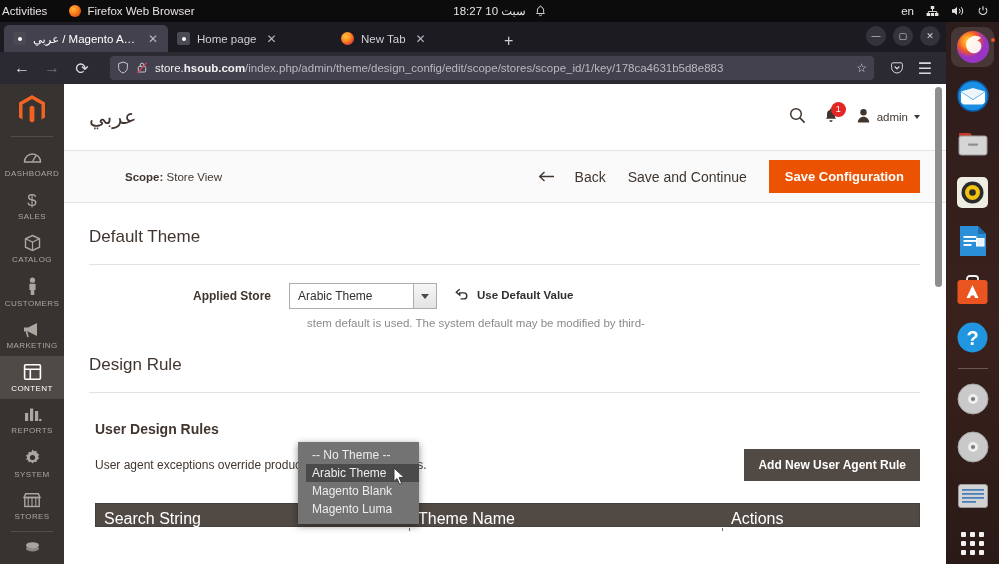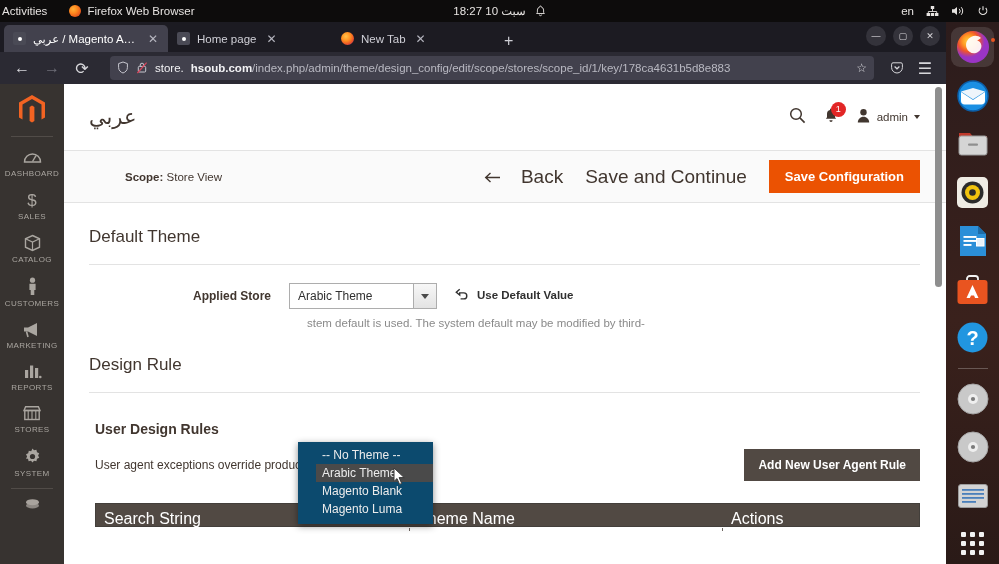--- a/index.html
+++ b/index.html
@@ -49,21 +49,21 @@
 
   #navbar { height: 32px; background: #2b2a33; display: flex; align-items: center;
     padding: 0 8px; gap: 2px; }
   .navbtn { width: 28px; height: 26px; display: flex; align-items: center;
     justify-content: center; color: #d7d7db; }
   .navbtn.dim { color: #6e6e78; }
   #urlbar { flex: 1; height: 24px; margin: 0 8px 0 12px; background: #42414d;
     border-radius: 4px; display: flex; align-items: center; padding: 0 7px; gap: 7px;
     font-size: 11.5px; color: #b9b9c2; overflow: hidden; }
   #urlbar .url-text { flex: 1; white-space: nowrap; overflow: hidden; }
-  #urlbar .url-text .host-strong { color: #f2f2f4; font-weight: bold; margin-left: 7px; }
+  #urlbar .url-text .host-strong { color: #f2f2f4; font-weight: bold; }
   #urlbar .url-text .host-pre { color: #f2f2f4; }
   .star { color: #d7d7db; font-size: 12px; }
   .navbtn-right { width: 26px; height: 26px; display: flex; align-items: center;
     justify-content: center; color: #d7d7db; }
 
   
   #page { position: relative; height: 480px; background: #ffffff; display: flex; overflow: hidden; }
   #mnav { width: 64px; background: #373330; flex: 0 0 auto; padding-top: 9px;
     display: flex; flex-direction: column; align-items: center; }
   .mlogo { width: 34px; height: 34px; margin-bottom: 9px; }
@@ -85,21 +85,21 @@
     display: flex; align-items: center; justify-content: center; padding: 0 4px; }
   .ht-user { display: flex; align-items: center; gap: 6px; color: #41362f; font-size: 11.5px; }
   .caret { width: 0; height: 0; border-left: 3.5px solid transparent;
     border-right: 3.5px solid transparent; border-top: 4px solid #41362f; }
 
   #pageactions { height: 53px; background: #fafafa; border-top: 1px solid #e3e3e3;
     border-bottom: 1px solid #e3e3e3; display: flex; align-items: center; padding: 0 26px 0 25px; }
   .scope-text { font-size: 11.5px; color: #41362f; }
   .scope-text b { font-weight: bold; margin-left: 36px; }
   .act-right { margin-left: auto; display: flex; align-items: center; gap: 22px; }
-  .linkbtn { font-size: 19px; color: #41362f; display: flex; align-items: center; gap: 20px; }
+  .linkbtn { font-size: 14px; color: #41362f; display: flex; align-items: center; gap: 20px; }
   .btn-primary { background: #eb5202; color: #ffffff; font-size: 13px; font-weight: bold;
     padding: 9px 16px; border: none; }
 
   .sect { padding: 0 26px 0 25px; }
   .sect-title { font-size: 17px; color: #41362f; font-weight: normal;
     padding: 24px 0 17px 0; border-bottom: 1px solid #e3e3e3; }
   .field-row { display: flex; align-items: flex-start; padding: 18px 0 0 0; position: relative; }
   .field-label { width: 200px; text-align: right; padding: 6px 18px 0 0; font-size: 12px;
     font-weight: bold; color: #41362f; }
   .field-ctrl { position: relative; display: flex; align-items: flex-start; gap: 0; }
@@ -108,22 +108,22 @@
   .sel-arrow { width: 23px; height: 26px; border: 1px solid #adadad; border-left: none;
     background: linear-gradient(#f7f7f7, #e3e3e3); display: flex; align-items: center;
     justify-content: center; }
   .sel-arrow i { width: 0; height: 0; border-left: 4px solid transparent;
     border-right: 4px solid transparent; border-top: 5px solid #4a4a4a; display: block; }
   .use-default { display: flex; align-items: center; gap: 7px; font-size: 11.5px;
     font-weight: bold; color: #303030; margin-left: 18px; padding-top: 5px; }
   .hint { font-size: 11.5px; color: #8a8a8a; padding: 6px 0 0 218px; line-height: 1.4; max-width: 720px; }
 
   
-  #dropdown { position: absolute; left: 298px; top: 358px; width: 135px;
-    background: #0c4a6e; box-shadow: 0 2px 7px rgba(0,0,0,.45); padding: 4px 0 6px 18px; z-index: 40; }
+  #dropdown { position: absolute; left: 298px; top: 358px; width: 121px;
+    background: #737373; box-shadow: 0 2px 7px rgba(0,0,0,.45); padding: 4px 0 6px 8px; z-index: 40; }
   .dd-item { height: 18px; display: flex; align-items: center; padding: 0 0 0 6px;
     font-size: 12px; color: #ececec; }
   .dd-item.sel { background: #4a4a4a; }
 
   #cursor { position: absolute; left: 393px; top: 383px; z-index: 60; }
 
   .ua-title { font-size: 14px; font-weight: bold; color: #41362f; padding: 28px 0 0 6px; }
   .ua-row { display: flex; align-items: center; padding: 12px 0 0 6px; }
   .ua-desc { font-size: 12px; color: #41362f; }
   .btn-secondary { margin-left: auto; background: #514943; color: #ffffff; border: none;
@@ -297,43 +297,50 @@
             </svg>
           <span class="mnav-label">CUSTOMERS</span>
         </div>
         <div class="mnav-item">
           <svg width="20" height="17" viewBox="0 0 20 17">
               <path d="M2 6.5h4l9-4.5v13l-9-4.5H2z" fill="currentColor"></path>
               <path d="M4.5 10.5L6 16" stroke="currentColor" stroke-width="1.6"></path>
             </svg>
           <span class="mnav-label">MARKETING</span>
         </div>
+        <div class="mnav-item active">
+          <svg width="19" height="18" viewBox="0 0 19 18">
+              <rect x="1.6" y="1.8" width="15.8" height="14.4" rx="1" fill="none" stroke="currentColor" stroke-width="1.6"></rect>
+              <path d="M1.6 6.2h15.8M7.3 6.2v10" stroke="currentColor" stroke-width="1.6"></path>
+            </svg>
+          <span class="mnav-label">CONTENT</span>
+        </div>
         <div class="mnav-item">
           <svg width="19" height="17" viewBox="0 0 19 17">
               <rect x="2" y="7" width="3.2" height="8" fill="currentColor"></rect>
               <rect x="7" y="2.5" width="3.2" height="12.5" fill="currentColor"></rect>
               <rect x="12" y="5" width="3.2" height="10" fill="currentColor"></rect>
               <circle cx="17.3" cy="14" r="1.3" fill="currentColor"></circle>
             </svg>
           <span class="mnav-label">REPORTS</span>
         </div>
         <div class="mnav-item">
+          <svg width="19" height="19" viewBox="0 0 19 19">
+              <path d="M9.5 1.4l1.5 1.9 2.4-.5.6 2.4 2.2 1.1-1.1 2.2 1.1 2.2-2.2 1.1-.6 2.4-2.4-.5-1.5 1.9-1.5-1.9-2.4.5-.6-2.4L3 11.7l1.1-2.2L3 7.3l2.2-1.1.6-2.4 2.4.5z" fill="currentColor"></path>
+              <circle cx="9.5" cy="9.5" r="2.6" fill="#373330"></circle>
+            </svg>
+          <span class="mnav-label">SYSTEM</span>
+        </div>
+        <div class="mnav-item">
           <svg width="20" height="17" viewBox="0 0 20 17">
               <path d="M2 5.5L3.6 1.8h12.8L18 5.5z" fill="none" stroke="currentColor" stroke-width="1.4"></path>
               <rect x="2.8" y="5.5" width="14.4" height="9" fill="none" stroke="currentColor" stroke-width="1.4"></rect>
               <path d="M6.2 5.5v9M10 5.5v9M13.8 5.5v9" stroke="currentColor" stroke-width="1.1"></path>
             </svg>
           <span class="mnav-label">STORES</span>
-        </div>
-        <div class="mnav-item">
-          <svg width="19" height="19" viewBox="0 0 19 19">
-              <path d="M9.5 1.4l1.5 1.9 2.4-.5.6 2.4 2.2 1.1-1.1 2.2 1.1 2.2-2.2 1.1-.6 2.4-2.4-.5-1.5 1.9-1.5-1.9-2.4.5-.6-2.4L3 11.7l1.1-2.2L3 7.3l2.2-1.1.6-2.4 2.4.5z" fill="currentColor"></path>
-              <circle cx="9.5" cy="9.5" r="2.6" fill="#373330"></circle>
-            </svg>
-          <span class="mnav-label">SYSTEM</span>
         </div>
         <div class="mnav-sep" style="margin-top:4px"></div>
         <div class="mnav-item" style="padding-top:2px">
           <svg width="19" height="13" viewBox="0 0 19 13">
               <ellipse cx="9.5" cy="9.5" rx="6.5" ry="3" fill="#8c8782"></ellipse>
               <ellipse cx="9.5" cy="6.2" rx="6.5" ry="3" fill="#a8a39d"></ellipse>
             </svg>
         </div>
       </div>
 

